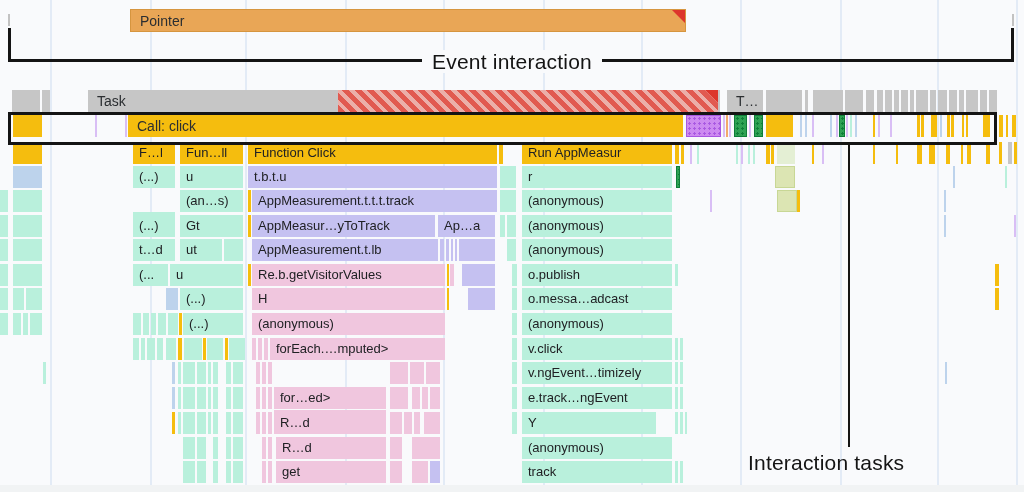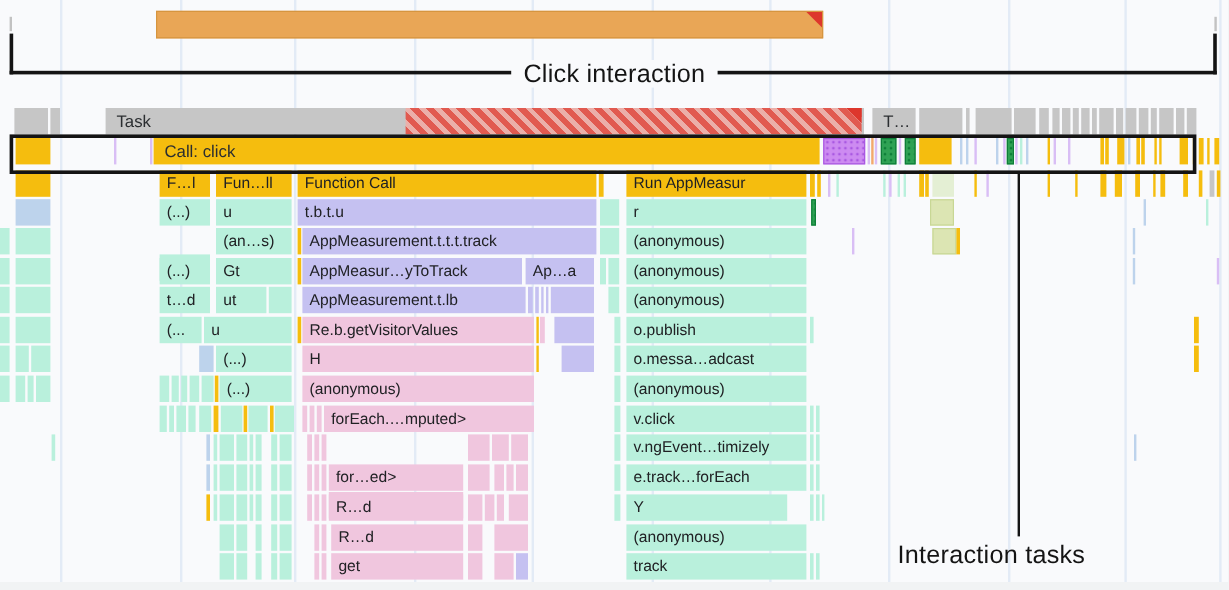--- a/index.html
+++ b/index.html
@@ -47,20 +47,21 @@
       <div class="grid" style="left: 443px;"></div>
       <div class="grid" style="left: 543px;"></div>
       <div class="grid" style="left: 641px;"></div>
       <div class="grid" style="left: 740px;"></div>
       <div class="grid" style="left: 840px;"></div>
       <div class="grid" style="left: 937px;"></div>
       <div class="grid" style="left: 1016px;"></div>
     </div>
   <div id="bars-layer">
       <div class="bar c-po" style="left: 130px; top: 9px; width: 556px; height: 23px;">
+        <span class="big">Pointer</span>
         <div class="corner"></div>
       </div>
       <div class="bar c-g" style="left: 12px; top: 90px; width: 28px; height: 22px;"></div>
       <div class="bar c-g" style="left: 42px; top: 90px; width: 8px; height: 22px;"></div>
       <div class="bar c-g" style="left: 88px; top: 90px; width: 632px; height: 22px;">
         <span class="big">Task</span>
         <div class="hatch" style="left: 250px; width: 380px;">
           <div class="corner"></div>
         </div>
       </div>
@@ -125,21 +126,21 @@
       <div class="bar c-y" style="left: 1006px; top: 115px; width: 2px; height: 22px;"></div>
       <div class="bar c-y" style="left: 1012px; top: 115px; width: 4px; height: 22px;"></div>
       <div class="bar c-y" style="left: 13px; top: 142px; width: 29px; height: 22px;"></div>
       <div class="bar c-y" style="left: 133px; top: 142px; width: 42px; height: 22px;">
         <span>F…l</span>
       </div>
       <div class="bar c-y" style="left: 180px; top: 142px; width: 63px; height: 22px;">
         <span>Fun…ll</span>
       </div>
       <div class="bar c-y" style="left: 248px; top: 142px; width: 249px; height: 22px;">
-        <span>Function Call</span>
+        <span>Function Click</span>
       </div>
       <div class="bar c-y" style="left: 499px; top: 142px; width: 4px; height: 22px;"></div>
       <div class="bar c-y" style="left: 522px; top: 142px; width: 150px; height: 22px;">
         <span>Run AppMeasur</span>
       </div>
       <div class="bar c-y" style="left: 675px; top: 142px; width: 4px; height: 22px;"></div>
       <div class="bar c-y" style="left: 681px; top: 142px; width: 3px; height: 22px;"></div>
       <div class="bar c-lv" style="left: 690px; top: 142px; width: 2px; height: 22px;"></div>
       <div class="bar c-t" style="left: 697px; top: 142px; width: 2px; height: 22px;"></div>
       <div class="bar c-t" style="left: 736px; top: 142px; width: 2px; height: 22px;"></div>
@@ -362,21 +363,21 @@
       <div class="bar c-k" style="left: 268px; top: 387px; width: 4px; height: 22px;"></div>
       <div class="bar c-k" style="left: 274px; top: 387px; width: 112px; height: 22px;">
         <span>for…ed&gt;</span>
       </div>
       <div class="bar c-k" style="left: 390px; top: 387px; width: 18px; height: 22px;"></div>
       <div class="bar c-k" style="left: 412px; top: 387px; width: 8px; height: 22px;"></div>
       <div class="bar c-k" style="left: 422px; top: 387px; width: 6px; height: 22px;"></div>
       <div class="bar c-k" style="left: 430px; top: 387px; width: 10px; height: 22px;"></div>
       <div class="bar c-t" style="left: 512px; top: 387px; width: 5px; height: 22px;"></div>
       <div class="bar c-t" style="left: 522px; top: 387px; width: 150px; height: 22px;">
-        <span>e.track…forEach</span>
+        <span>e.track…ngEvent</span>
       </div>
       <div class="bar c-t" style="left: 675px; top: 387px; width: 3px; height: 22px;"></div>
       <div class="bar c-t" style="left: 680px; top: 387px; width: 3px; height: 22px;"></div>
       <div class="bar c-y" style="left: 172px; top: 412px; width: 3px; height: 22px;"></div>
       <div class="bar c-t" style="left: 178px; top: 412px; width: 3px; height: 22px;"></div>
       <div class="bar c-t" style="left: 183px; top: 412px; width: 12px; height: 22px;"></div>
       <div class="bar c-t" style="left: 197px; top: 412px; width: 9px; height: 22px;"></div>
       <div class="bar c-t" style="left: 208px; top: 412px; width: 3px; height: 22px;"></div>
       <div class="bar c-t" style="left: 213px; top: 412px; width: 5px; height: 22px;"></div>
       <div class="bar c-t" style="left: 226px; top: 412px; width: 5px; height: 22px;"></div>
@@ -433,20 +434,20 @@
       <div class="bar c-t" style="left: 680px; top: 461px; width: 3px; height: 22px;"></div>
     </div>
 
   <div id="whisker-line" class="whisk" style="left: 8px; top: 19px; width: 1006px; height: 2px; z-index: -1;"></div>
   <div id="whisker-tick-left" class="whisk" style="left: 8px; top: 14px; width: 2px; height: 12px;"></div>
   <div id="whisker-tick-right" class="whisk" style="left: 1012px; top: 14px; width: 2px; height: 12px;"></div>
 
   <div id="bracket-left" class="annot" style="left: 8px; top: 28px; width: 3px; height: 34px;"></div>
   <div id="bracket-right" class="annot" style="left: 1011px; top: 28px; width: 3px; height: 34px;"></div>
   <div id="bracket-line" class="annot" style="left: 8px; top: 59px; width: 1006px; height: 3px;"></div>
-  <div id="click-label" class="annot-label" style="left: 0px; top: 50px; width: 1024px;"><i>Click interaction</i></div>
+  <div id="click-label" class="annot-label" style="left: 0px; top: 50px; width: 1024px;"><i>Event interaction</i></div>
 
   <div id="event-outline" style="left: 8px; top: 112px; width: 989px; height: 33px;"></div>
   <div id="interaction-line" class="annot" style="left: 848px; top: 145px; width: 2px; height: 302px;"></div>
   <div id="interaction-label" class="annot-label" style="left: 748px; top: 451px;">Interaction tasks</div>
 
   <div id="bottom-strip"></div>
 </div>
 
 </body></html>

